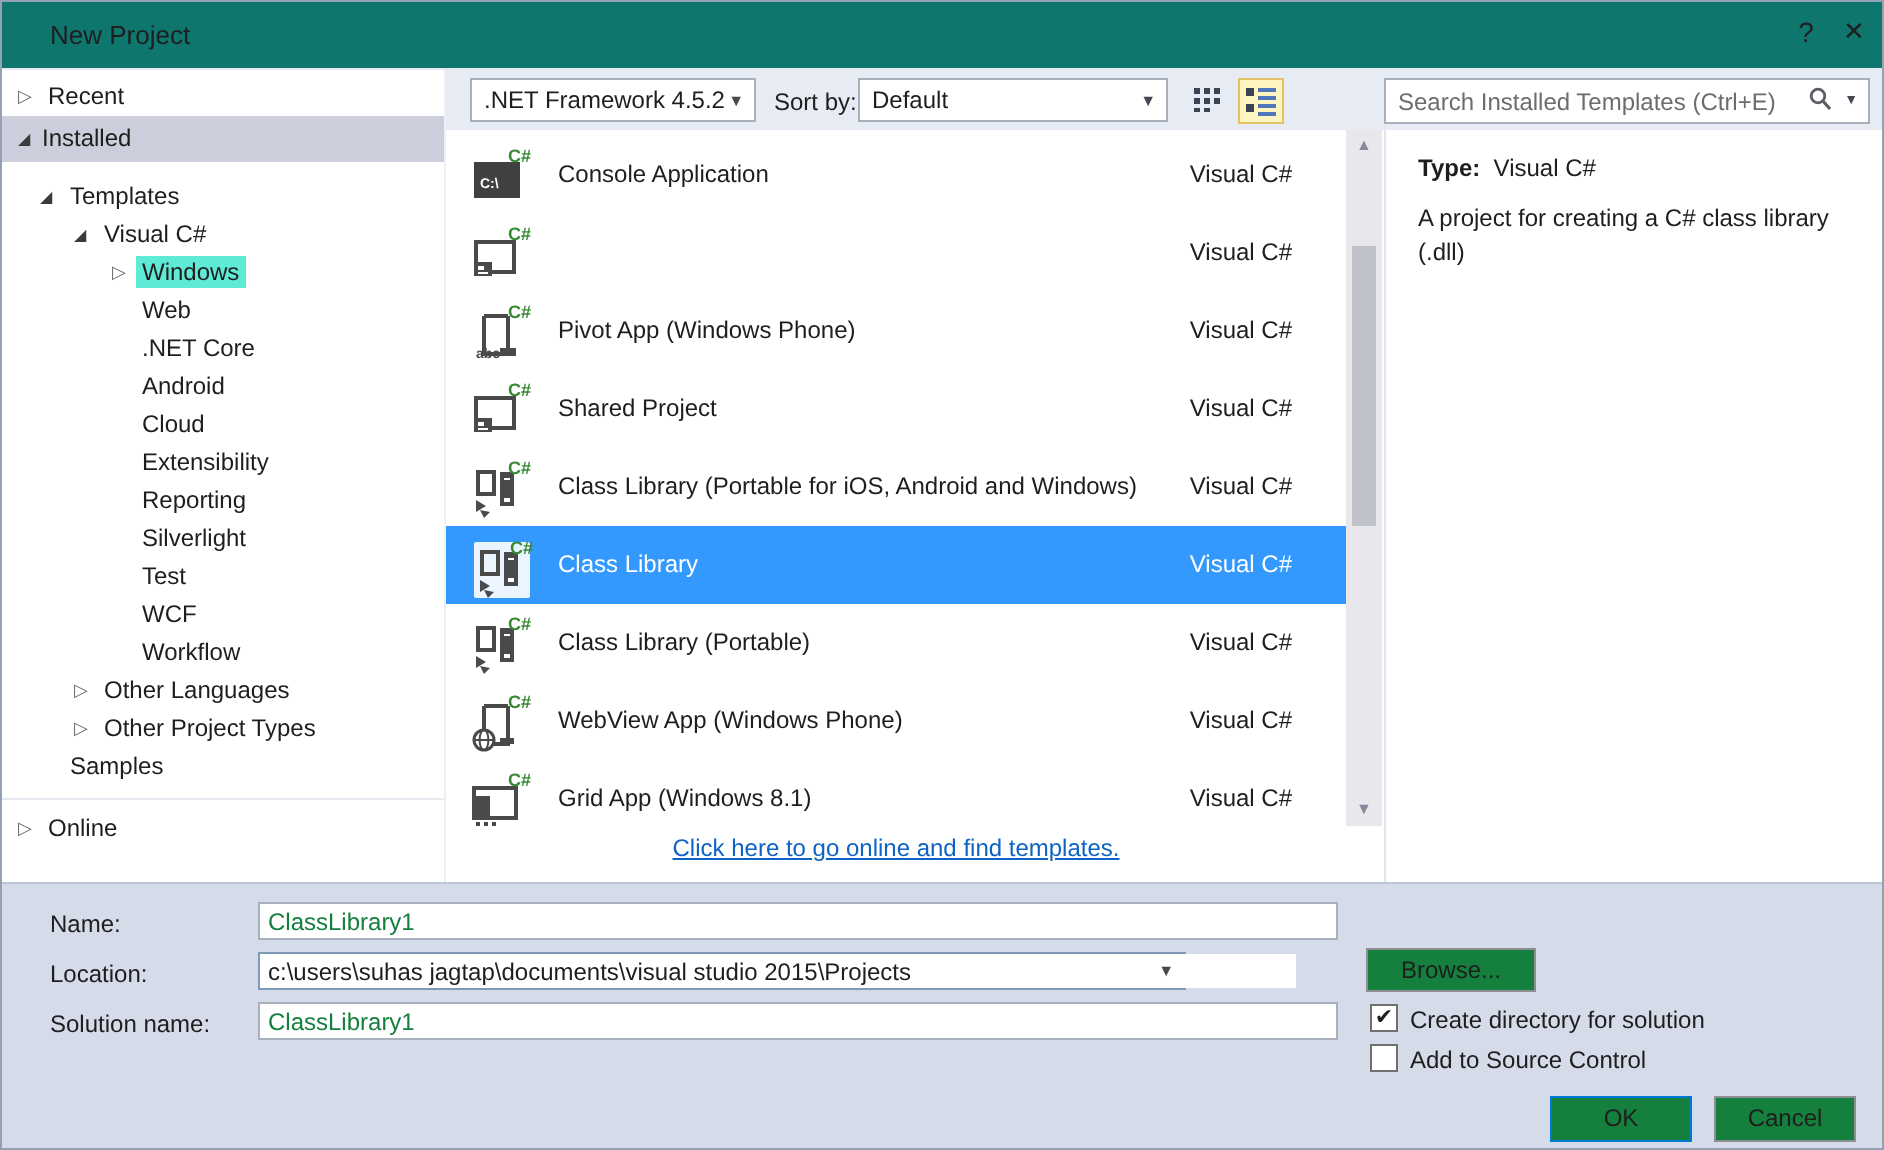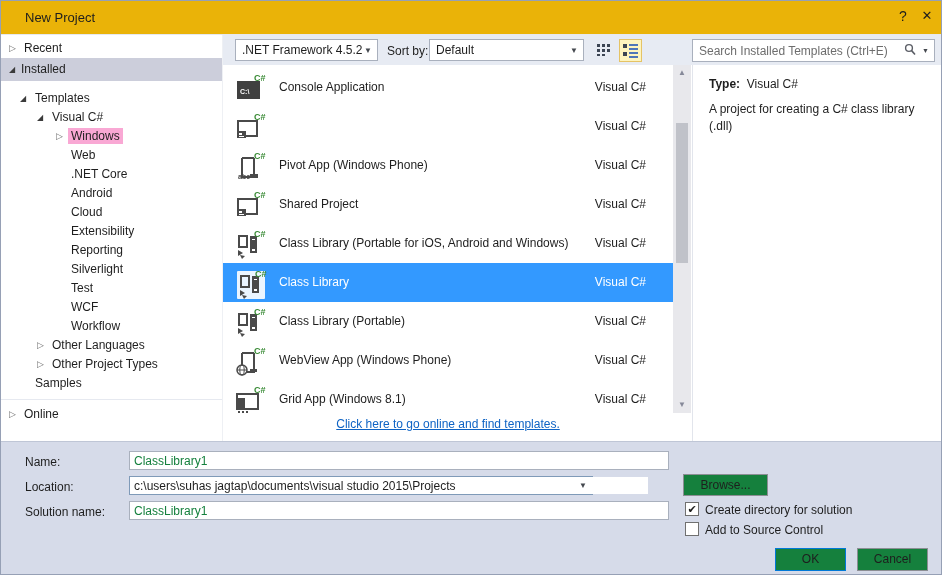--- a/index.html
+++ b/index.html
@@ -2,31 +2,31 @@
 <html><head>
 <meta charset="utf-8">
 <style>
   * { margin:0; padding:0; box-sizing:border-box; }
   html,body { background:#c9ced9; font-family:"Liberation Sans", sans-serif; }
   .window {
     position:relative; width:942px; height:575px; background:#fff;
     border:1px solid #96a0b5; font-size:12px; color:#1e1e1e; overflow:hidden;
   }
   
-  .titlebar { position:absolute; left:0; top:0; width:100%; height:34px; background:#eab308; border-bottom:1px solid #e6e9f0; }
+  .titlebar { position:absolute; left:0; top:0; width:100%; height:34px; background:#0f766e; border-bottom:1px solid #e6e9f0; }
   .title { position:absolute; left:24px; top:9px; font-size:13px; }
   .tb-btn { position:absolute; top:7px; width:28px; height:20px; text-align:center; font-size:14px; color:#1e1e1e; cursor:default; }
   .help { left:888px; }
   .close { left:912px; font-size:13px; }
   
   .sidebar { position:absolute; left:0; top:34px; width:222px; height:406px; background:#fff; border-right:1px solid #eef0f4; padding-top:4px; }
   .trow { height:19px; line-height:19px; white-space:nowrap; cursor:default; }
   .trow .lbl { padding:1px 3px; }
   .band { background:#cccedb; height:23px; line-height:23px; margin-bottom:8px; }
-  .hl .lbl { background:#f9a8d4; }
+  .hl .lbl { background:#5eead4; }
   .arr { display:inline-block; width:12px; color:#6d6d6d; font-size:8px; vertical-align:1px; }
   .arr.exp::before { content:"◢"; color:#3b3b3b; }
   .arr.col::before { content:"▷"; font-size:9px; }
   .lvl0 { padding-left:8px; }
   .lvl1 { padding-left:19px; }
   .lvl2 { padding-left:36px; }
   .lvl3 { padding-left:55px; }
   .noarr { padding-left:12px; display:inline-block; }
   .sep { border-top:1px solid #e6e9f0; margin:6px 0 5px 0; }
   

